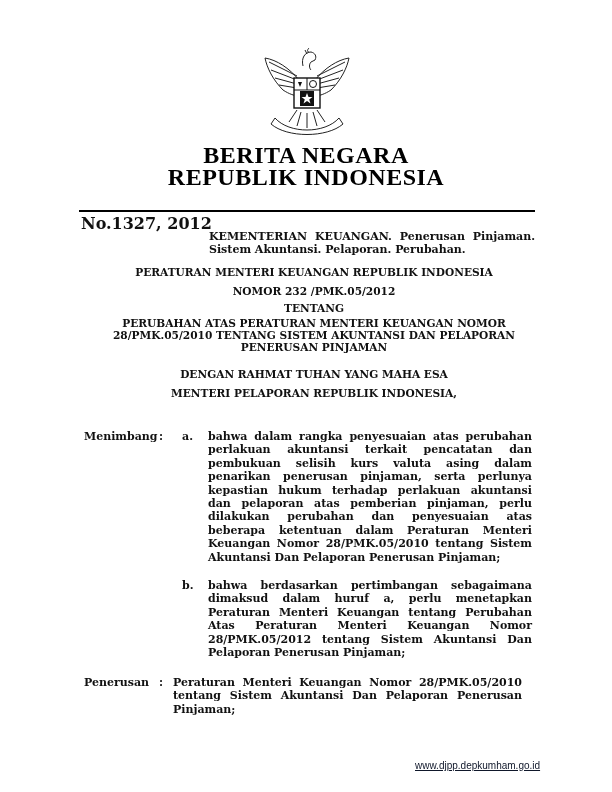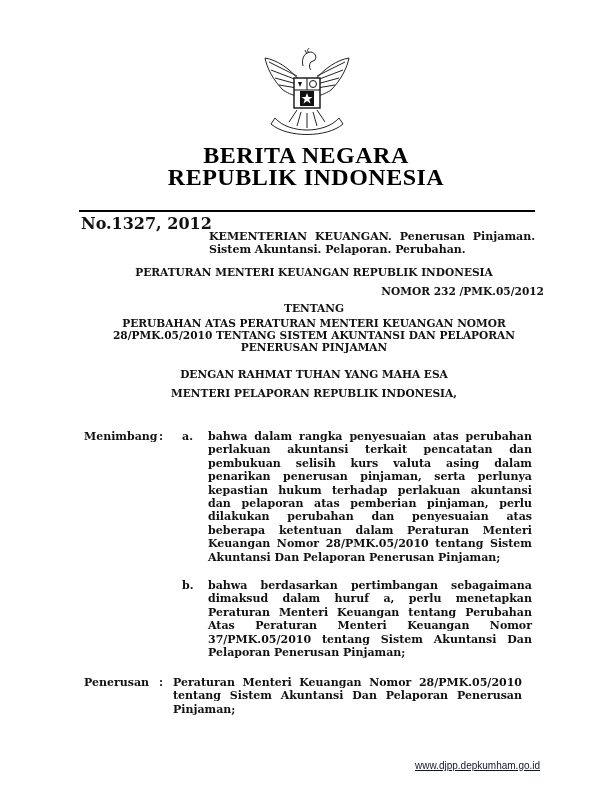--- a/index.html
+++ b/index.html
@@ -13,21 +13,21 @@
     .mh1 { top: 142px; font-size: 24px; letter-spacing: 0.5px; }
     .mh2 { top: 164px; font-size: 24px; letter-spacing: 0.5px; }
 
     .rule { position: absolute; left: 79px; top: 210px; width: 456px; height: 2px; background: #000; }
 
     .hdr-left { position: absolute; left: 81px; top: 214px; font-size: 16px; font-weight: bold; }
     .hdr-right { position: absolute; left: 209px; top: 230px; width: 326px; font-size: 11px; font-weight: bold; line-height: 13px; text-align: justify; }
 
     .center { position: absolute; left: 84px; width: 460px; text-align: center; font-size: 10.6px; font-weight: bold; line-height: 12px; }
     .c1 { top: 266px; }
-    .c2 { top: 285px; text-align: right; }
+    .c2 { top: 285px; }
     .c3 { top: 302px; }
     .c4 { top: 317px; }
     .c5 { top: 368px; }
     .c6 { top: 387px; }
 
     .body-text { font-size: 11px; font-weight: bold; line-height: 13.4px; }
     .label { position: absolute; left: 84px; }
     .colon { position: absolute; left: 159px; }
     .item-letter { position: absolute; left: 182px; }
     .para { position: absolute; left: 208px; width: 324px; text-align: justify; text-align-last: left; }
@@ -82,19 +82,19 @@
 <div class="center c5">DENGAN RAHMAT TUHAN YANG MAHA ESA</div>
 <div class="center c6">MENTERI PELAPORAN REPUBLIK INDONESIA,</div>
 
 <div class="body-text label" style="top:430px;">Menimbang</div>
 <div class="body-text colon" style="top:430px;">:</div>
 
 <div class="body-text item-letter" style="top:430px;">a.</div>
 <div class="body-text para" style="top:430px;">bahwa dalam rangka penyesuaian atas perubahan perlakuan akuntansi terkait pencatatan dan pembukuan selisih kurs valuta asing dalam penarikan penerusan pinjaman, serta perlunya kepastian hukum terhadap perlakuan akuntansi dan pelaporan atas pemberian pinjaman, perlu dilakukan perubahan dan penyesuaian atas beberapa ketentuan dalam Peraturan Menteri Keuangan Nomor 28/PMK.05/2010 tentang Sistem Akuntansi Dan Pelaporan Penerusan Pinjaman;</div>
 
 <div class="body-text item-letter" style="top:579px;">b.</div>
-<div class="body-text para" style="top:579px;">bahwa berdasarkan pertimbangan sebagaimana dimaksud dalam huruf a, perlu menetapkan Peraturan Menteri Keuangan tentang Perubahan Atas Peraturan Menteri Keuangan Nomor 37/PMK.05/2010 tentang Sistem Akuntansi Dan Pelaporan Penerusan Pinjaman;</div>
+<div class="body-text para" style="top:579px;">bahwa berdasarkan pertimbangan sebagaimana dimaksud dalam huruf a, perlu menetapkan Peraturan Menteri Keuangan tentang Perubahan Atas Peraturan Menteri Keuangan Nomor 28/PMK.05/2012 tentang Sistem Akuntansi Dan Pelaporan Penerusan Pinjaman;</div>
 
 <div class="body-text label" style="top:676px;">Penerusan</div>
 <div class="body-text colon" style="top:676px;">:</div>
 <div class="body-text para full" style="top:676px;">Peraturan Menteri Keuangan Nomor 28/PMK.05/2010 tentang Sistem Akuntansi Dan Pelaporan Penerusan Pinjaman;</div>
 
 <div class="watermark">www.djpp.depkumham.go.id</div>
 
 </body></html>

